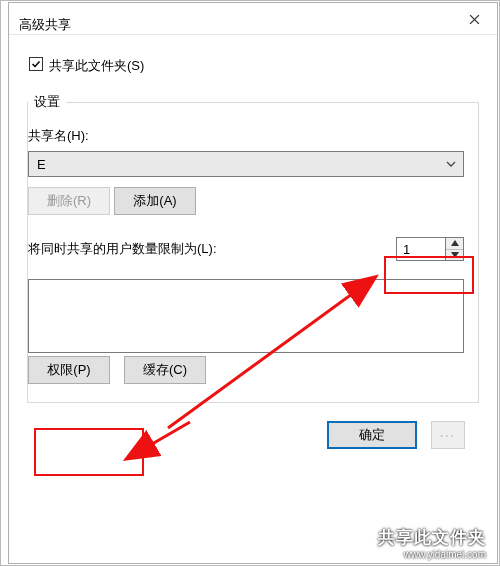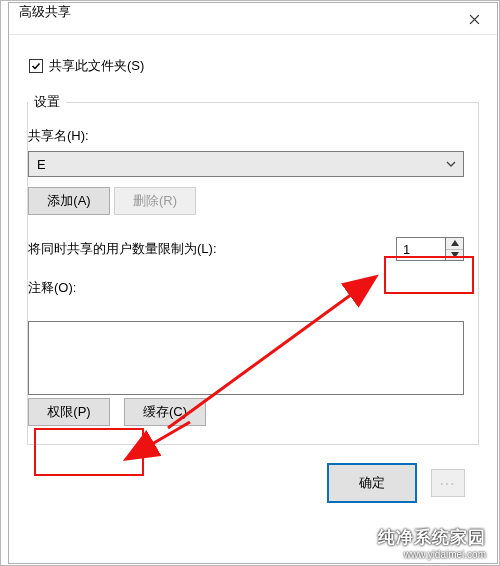--- a/index.html
+++ b/index.html
@@ -22,21 +22,21 @@
   .window {
     position: absolute;
     left: 8px; top: 2px;
     width: 490px; height: 562px;
     background: #fff;
     border: 1px solid #b0b0b0;
   }
   .titlebar {
     height: 32px;
     display: flex;
-    align-items: flex-start;
+    align-items: flex-end;
     padding: 0 0 0 10px;
     border-bottom: 1px solid #e6e6e6;
     background: #fff;
     position: relative;
   }
   .titlebar .title {
     font-size: 13px;
     color: #000;
   }
   .titlebar .close {
@@ -47,21 +47,20 @@
     color: #333;
     cursor: pointer;
   }
   .titlebar .close svg { width: 11px; height: 11px; }
   .content {
     padding: 16px 16px 10px 16px;
     background: #fff;
   }
   .share-checkbox {
     display: flex;
-    align-items: center;
     gap: 6px;
     margin: 6px 0 18px 4px;
   }
   .cb {
     width: 14px; height: 14px;
     border: 1px solid #333;
     display: inline-flex;
     align-items: center; justify-content: center;
     background: #fff;
   }
@@ -150,21 +149,21 @@
   }
   .perm-cache-row {
     display: flex; gap: 14px;
   }
   .bottom-row {
     display: flex; gap: 14px;
     justify-content: flex-end;
     margin: 18px 16px 0 0;
     align-items: center;
   }
-  .bottom-row .btn { min-width: 90px; height: 40px; }
+  .bottom-row .btn { min-width: 90px; height: 28px; }
   .btn.primary { border: 2px solid #0a6fb8; background: #e1e1e1; }
 
   
   .hl {
     position: absolute;
     border: 2px solid #e11;
     pointer-events: none;
   }
   .hl-spinner { left: 384px; top: 256px; width: 90px; height: 38px; }
   .hl-perm { left: 34px; top: 428px; width: 110px; height: 48px; }
@@ -228,22 +227,22 @@
 
       <div class="label">共享名(H):</div>
       <div class="dropdown">
         <span>E</span>
         <svg class="dd-arrow" viewBox="0 0 12 12">
             <path d="M2 4 L6 8 L10 4" stroke="#444" stroke-width="1.3" fill="none"></path>
           </svg>
       </div>
 
       <div class="btn-row">
+        <div class="btn disabled">删除(R)</div>
         <div class="btn">添加(A)</div>
-        <div class="btn disabled">删除(R)</div>
       </div>
 
       <div class="limit-row">
         <span>将同时共享的用户数量限制为(L):</span>
         <div class="spinner-wrap">
           <div class="spinner">
             <div class="num">1</div>
             <div class="arrows">
               <div class="arrow">
                 <svg viewBox="0 0 8 6">
@@ -253,21 +252,20 @@
               <div class="arrow">
                 <svg viewBox="0 0 8 6">
                     <path d="M0 0 L4 6 L8 0 Z" fill="#333"></path>
                   </svg>
               </div>
             </div>
           </div>
         </div>
       </div>
 
-      <div class="label" style="margin-top:18px">注释(O):</div>
       <textarea class="comment-text" style=""></textarea>
 
       <div class="perm-cache-row">
         <div class="btn">权限(P)</div>
         <div class="btn">缓存(C)</div>
       </div>
 
     </fieldset>
 
     <div class="bottom-row">
@@ -292,15 +290,15 @@
 <svg class="red-arrow arrow2" viewBox="0 0 80 58">
   <defs>
       <marker id="ah2" markerWidth="12" markerHeight="10" refX="10" refY="5" orient="auto">
     <path d="M0 0 L12 5 L0 10 Z" fill="#e11"></path>
       </marker>
     </defs>
   <line x1="72" y1="6" x2="10" y2="42" stroke="#e11" stroke-width="3" marker-end="url(#ah2)"></line>
 </svg>
 
 <div class="watermark">
-  <div class="cn">纯净系统家园</div>
+  <div class="cn">共享此文件夹</div>
   <div class="url">www.yidaimei.com</div>
 </div>
 
 </body></html>

